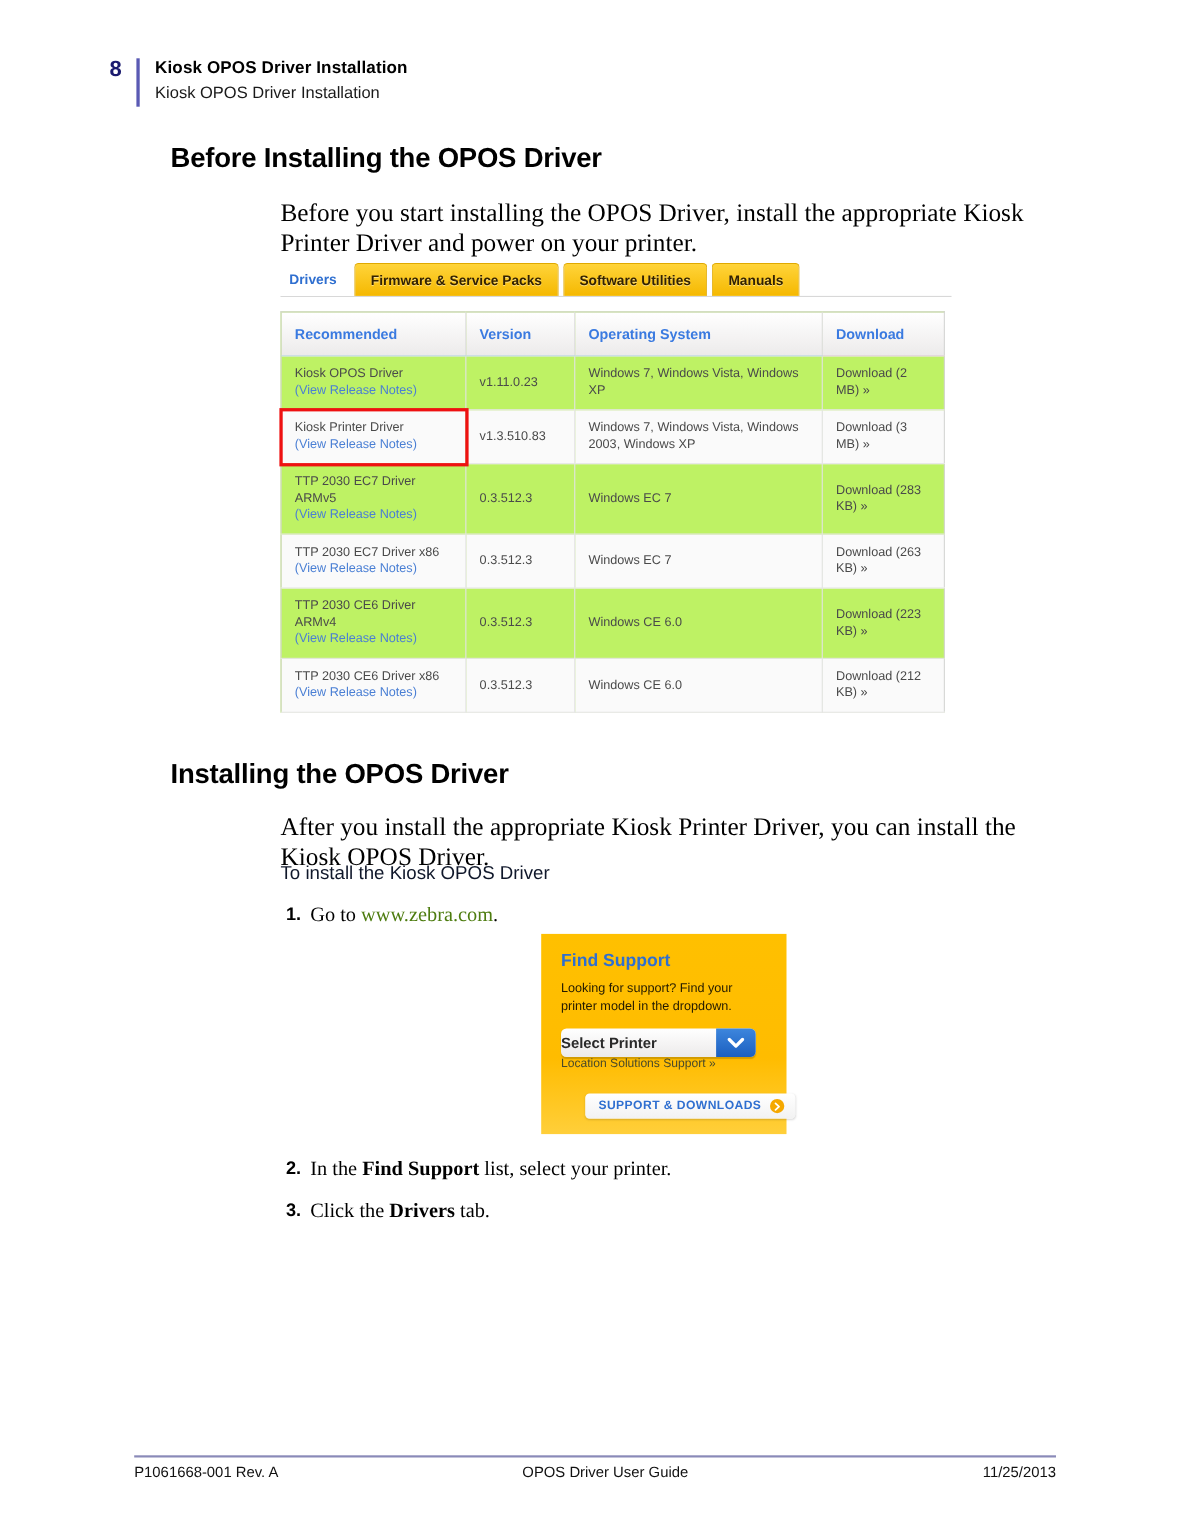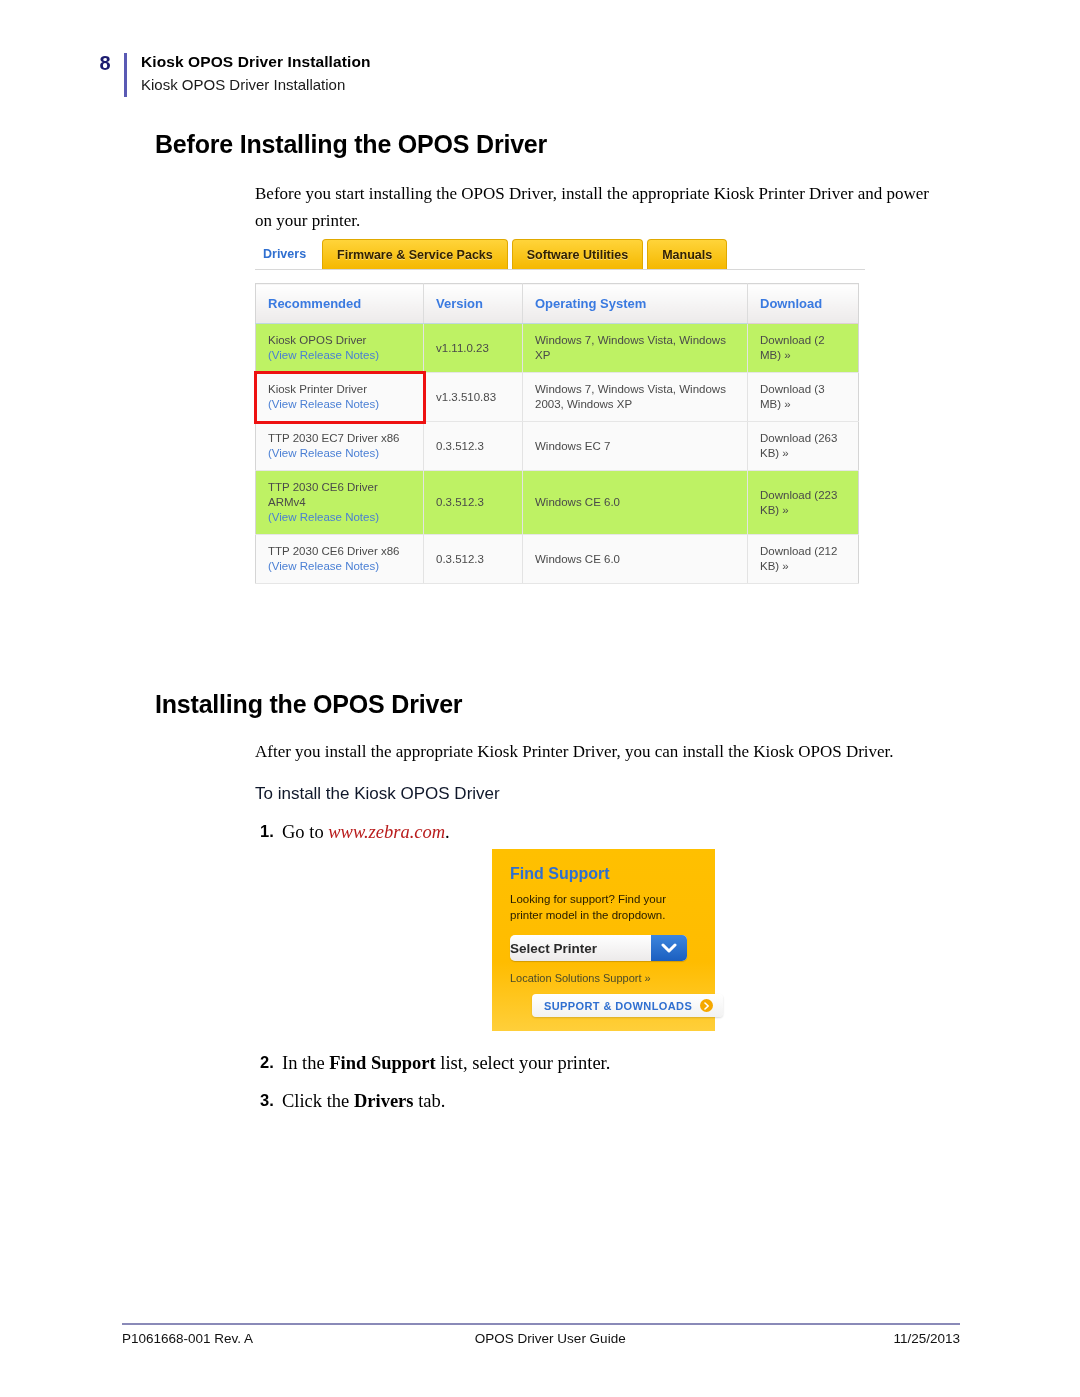--- a/index.html
+++ b/index.html
@@ -61,21 +61,21 @@
     position: absolute;
     font-family: "Liberation Sans", sans-serif;
     font-weight: bold;
     font-size: 25px;
     color: #000;
     letter-spacing: -0.2px;
   }
   .body-para {
     position: absolute;
     font-family: "Liberation Serif", serif;
-    font-size: 17px;
+    font-size: 23px;
     color: #000;
     line-height: 27px;
   }
   .h3 {
     position: absolute;
     font-family: "Liberation Sans", sans-serif;
     font-weight: normal;
     font-size: 17px;
     color: #0f172a;
   }
@@ -88,21 +88,21 @@
   }
   .step-num {
     font-family: "Liberation Sans", sans-serif;
     font-weight: bold;
     font-size: 16.5px;
     width: 22px;
     flex: none;
   }
   .step-text { white-space: nowrap; }
   .step-text b { font-family: "Liberation Serif", serif; font-weight: bold; }
-  .link-blue { color: #b91c1c; text-decoration: none; font-style: italic; }
+  .link-blue { color: #4d7c0f; text-decoration: none; }
 
   
   .shot-drivers {
     position: absolute;
     left: 255px; top: 237px;
     width: 610px; height: 410px;
     background: #ffffff;
   }
   .tabs-row {
     position: relative;
@@ -229,29 +229,29 @@
     width: 36px; height: 26px;
     background: linear-gradient(#3d86dd,#1b5fc0);
     border-radius: 0 5px 5px 0;
     display: flex; align-items: center; justify-content: center;
   }
   .fs-arrow svg { display: block; }
   .fs-loc {
     font-family: "Liberation Sans", sans-serif;
     font-size: 11px;
     color: #4a4a2a;
-    margin-top: 11px;
+    margin-top: 0;
   }
   .fs-btn {
     position: absolute;
     left: 40px; bottom: 14px;
     background: linear-gradient(#ffffff,#f2f2f2);
     border-radius: 4px;
     padding: 5px 10px 5px 12px;
-    display: flex; align-items: center; gap: 8px;
+    display: flex; align-items: flex-start; gap: 8px;
     box-shadow: 0 1px 2px rgba(0,0,0,0.15);
   }
   .fs-btn-label {
     font-family: "Liberation Sans", sans-serif;
     font-weight: bold;
     font-size: 11px;
     color: #2f6fd0;
     letter-spacing: 0.4px;
     white-space: nowrap;
   }
@@ -326,20 +326,29 @@
           <td class="mid dl-link">Download (2 MB) »</td>
         </tr>
         <tr class="alt">
           <td class="cell-highlight">
             <span>Kiosk Printer Driver</span>
             <span class="rel-notes">(View Release Notes)</span>
           </td>
           <td class="mid">v1.3.510.83</td>
           <td class="mid">Windows 7, Windows Vista, Windows 2003, Windows XP</td>
           <td class="mid dl-link">Download (3 MB) »</td>
+        </tr>
+        <tr>
+          <td>
+            <span>TTP 2030 EC7 Driver ARMv5</span>
+            <span class="rel-notes">(View Release Notes)</span>
+          </td>
+          <td class="mid">0.3.512.3</td>
+          <td class="mid">Windows EC 7</td>
+          <td class="mid dl-link">Download (283 KB) »</td>
         </tr>
         <tr class="alt">
           <td>
             <span>TTP 2030 EC7 Driver x86</span>
             <span class="rel-notes">(View Release Notes)</span>
           </td>
           <td class="mid">0.3.512.3</td>
           <td class="mid">Windows EC 7</td>
           <td class="mid dl-link">Download (263 KB) »</td>
         </tr>

